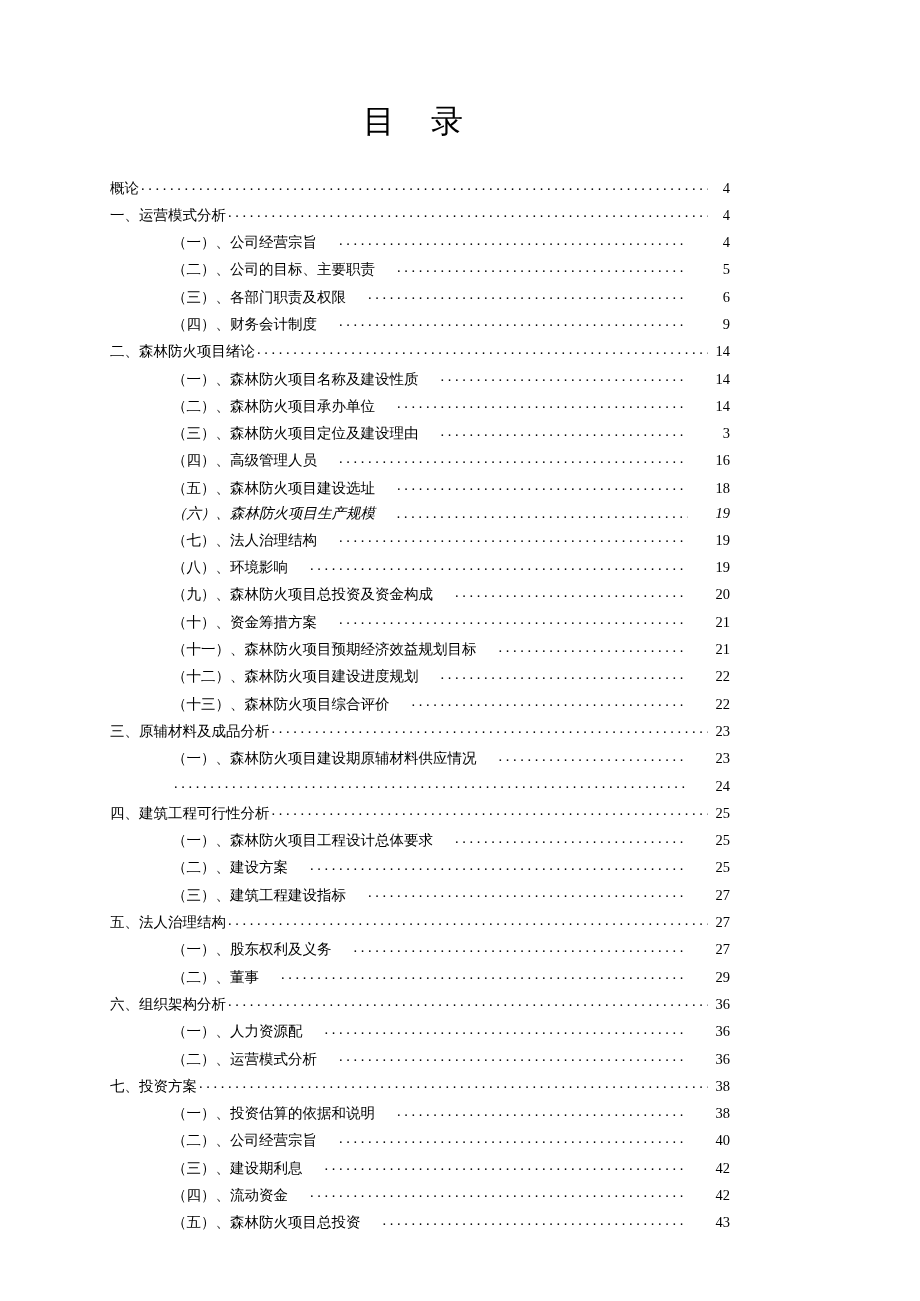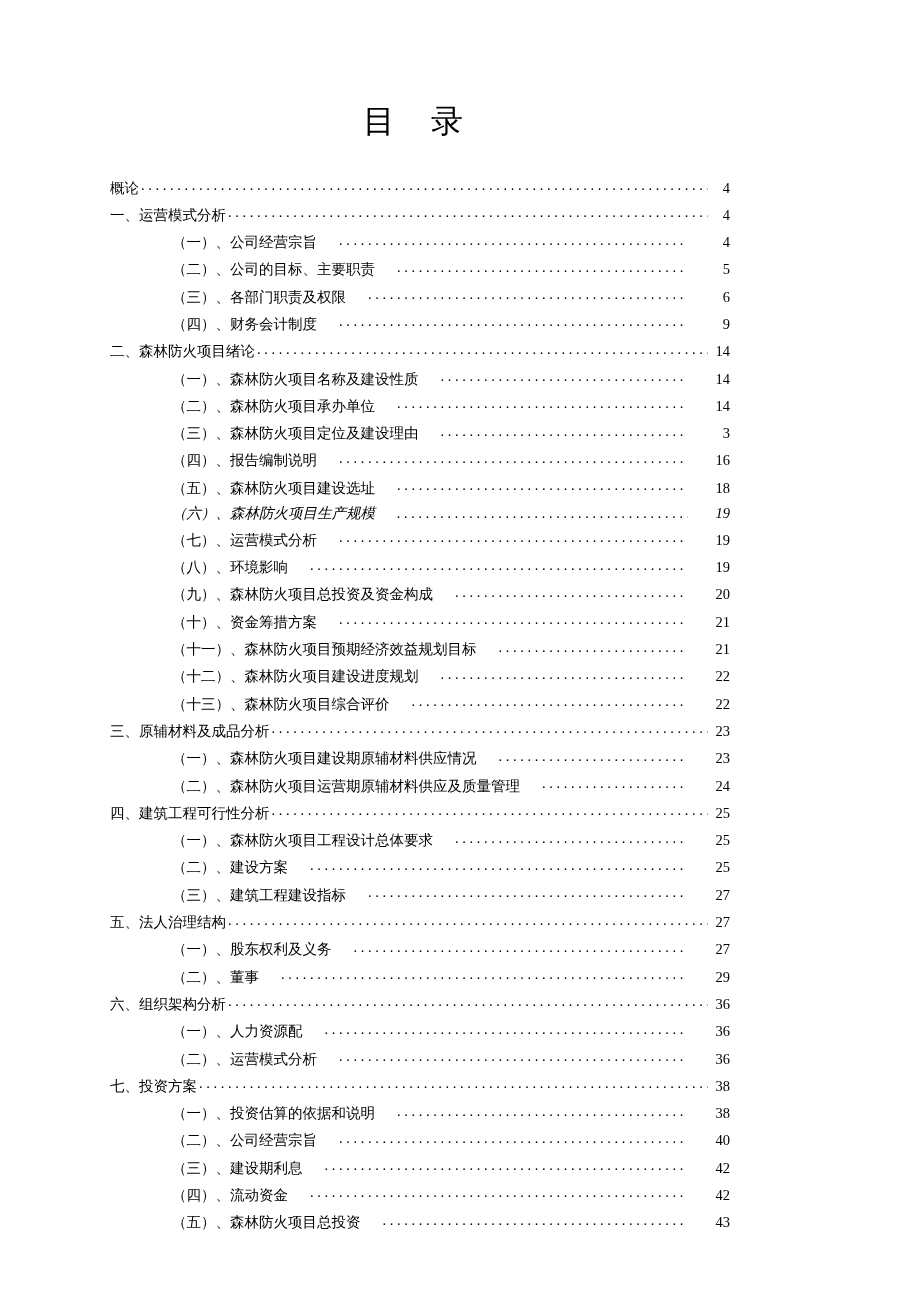--- a/index.html
+++ b/index.html
@@ -111,36 +111,36 @@
         <span class="label">（二）、森林防火项目承办单位</span>
         <span class="leader"></span>
         <span class="pagenum">14</span>
       </div>
       <div class="row level-1">
         <span class="label">（三）、森林防火项目定位及建设理由</span>
         <span class="leader"></span>
         <span class="pagenum">3</span>
       </div>
       <div class="row level-1">
-        <span class="label">（四）、报告编制说明</span>
+        <span class="label">（四）、高级管理人员</span>
         <span class="leader"></span>
         <span class="pagenum">16</span>
       </div>
       <div class="row level-1">
         <span class="label">（五）、森林防火项目建设选址</span>
         <span class="leader"></span>
         <span class="pagenum">18</span>
       </div>
       <div class="row level-1 italic">
         <span class="label">（六）、森林防火项目生产规模</span>
         <span class="leader"></span>
         <span class="pagenum">19</span>
       </div>
       <div class="row level-1">
-        <span class="label">（七）、运营模式分析</span>
+        <span class="label">（七）、法人治理结构</span>
         <span class="leader"></span>
         <span class="pagenum">19</span>
       </div>
       <div class="row level-1">
         <span class="label">（八）、环境影响</span>
         <span class="leader"></span>
         <span class="pagenum">19</span>
       </div>
       <div class="row level-1">
         <span class="label">（九）、森林防火项目总投资及资金构成</span>
@@ -171,21 +171,20 @@
         <span class="label">三、原辅材料及成品分析</span>
         <span class="leader"></span>
         <span class="pagenum">23</span>
       </div>
       <div class="row level-1">
         <span class="label">（一）、森林防火项目建设期原辅材料供应情况</span>
         <span class="leader"></span>
         <span class="pagenum">23</span>
       </div>
       <div class="row level-1">
-        <span class="label">（二）、森林防火项目运营期原辅材料供应及质量管理</span>
         <span class="leader"></span>
         <span class="pagenum">24</span>
       </div>
       <div class="row level-0">
         <span class="label">四、建筑工程可行性分析</span>
         <span class="leader"></span>
         <span class="pagenum">25</span>
       </div>
       <div class="row level-1">
         <span class="label">（一）、森林防火项目工程设计总体要求</span>

